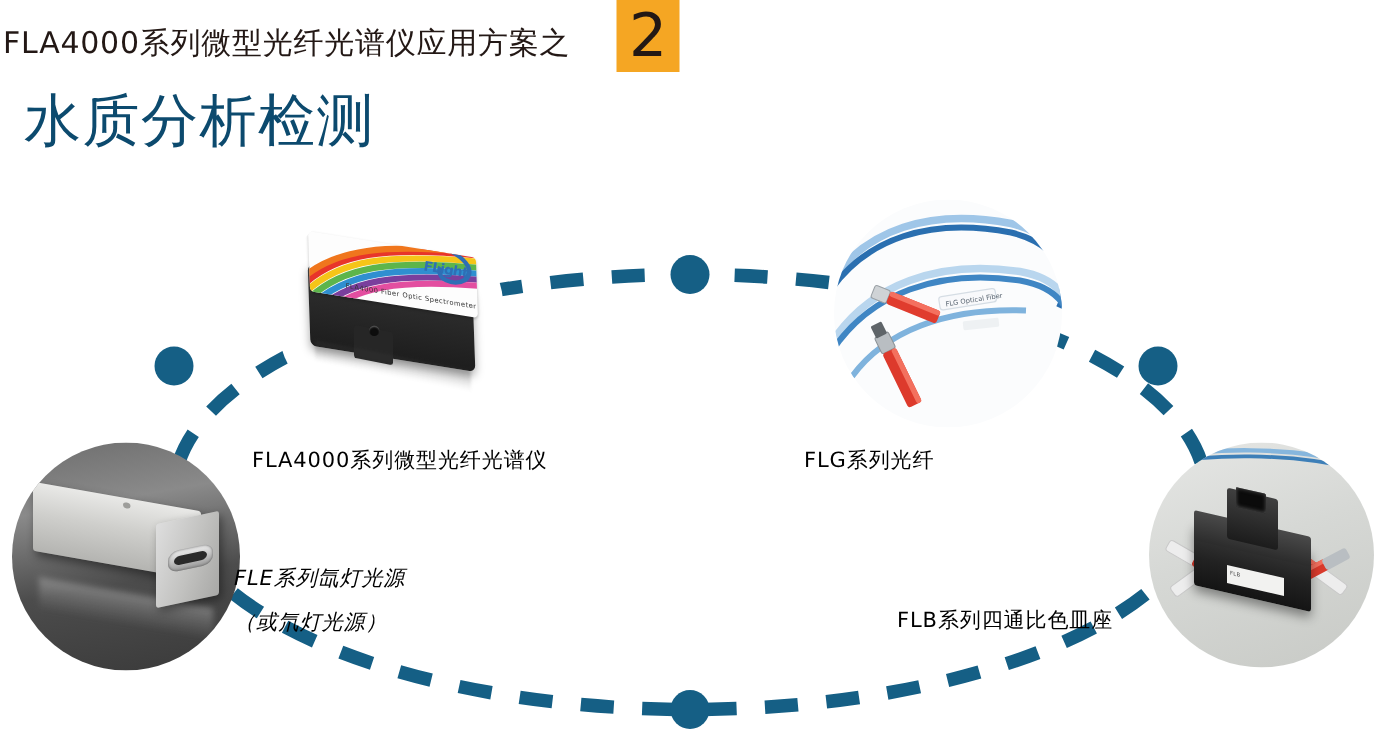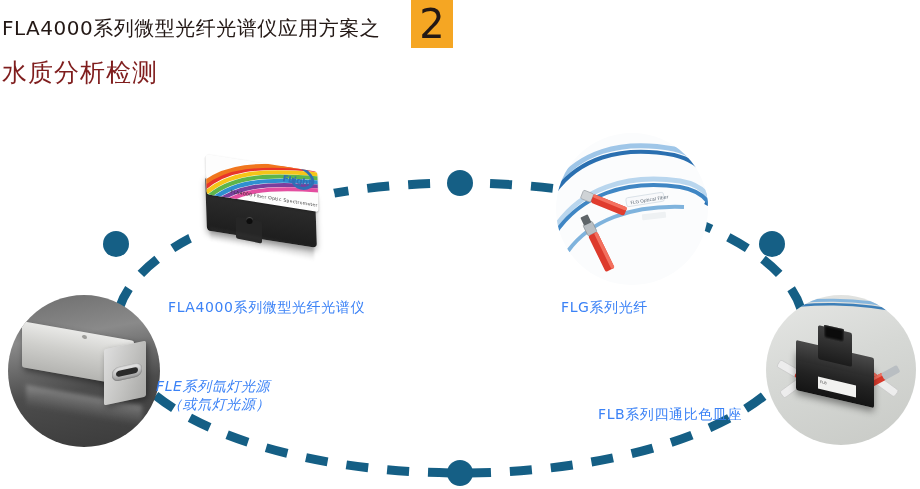--- a/index.html
+++ b/index.html
@@ -19,22 +19,22 @@
     position:absolute;left:411px;top:0px;width:42px;height:48px;
     background:#f5a623;
   }
   .badge span{
     position:absolute;left:0;top:0;width:42px;height:48px;
     display:flex;align-items:center;justify-content:center;
     font-size:40px;color:#231815;line-height:1;
     font-family:"DejaVu Sans","Liberation Sans",sans-serif;
   }
   .hdr-title{
-    position:absolute;left:2px;top:58px;
-    font-size:25px;color:#7f1d1d;letter-spacing:1px;
+    position:absolute;left:16px;top:58px;
+    font-size:38px;color:#0c4a6e;letter-spacing:1px;
     white-space:nowrap;line-height:1.2;
   }
 
   
   #loop{position:absolute;left:0;top:0;}
 
   
   .photo{
     position:absolute;border-radius:50%;overflow:hidden;
   }
@@ -149,29 +149,29 @@
     position:absolute;left:52px;top:86px;width:38px;height:12px;
     background:#f2f2f0;transform:skewY(13deg);
   }
   .cuv-label i{
     position:absolute;left:2px;top:3px;font-size:3.5px;color:#444;
     font-style:normal;letter-spacing:.2px;
   }
 
   
   .cap{
-    position:absolute;color:#3b82f6;font-size:14px;
+    position:absolute;color:#000000;font-size:14px;
     letter-spacing:.6px;white-space:nowrap;line-height:18px;
     text-align:center;
   }
   #cap-spec{left:168px;top:298px;}
-  #cap-fiber{left:561px;top:298px;}
+  #cap-fiber{left:536px;top:298px;}
   #cap-lamp{left:156px;top:377px;font-style:italic;}
   #cap-cuv{left:598px;top:377px;margin-top:28px;}
-  .cap .l2{display:block;text-align:right;}
+  .cap .l2{display:block;text-align:left;margin-top:11px;}
 </style>
 </head>
 <body>
 
 <div id="stage">
 
   <div>
     <div class="hdr-sub">FLA4000系列微型光纤光谱仪应用方案之</div>
     <div class="badge">
       <span>2</span>

